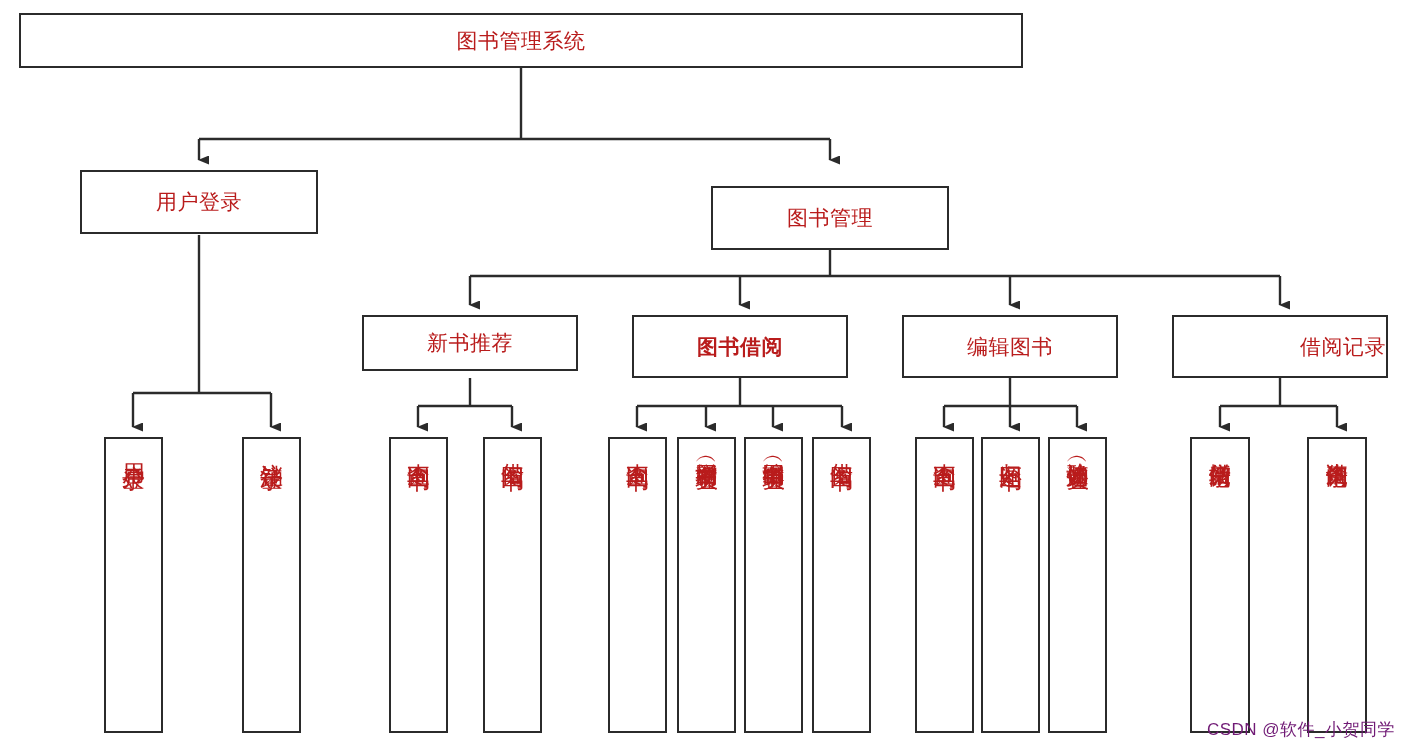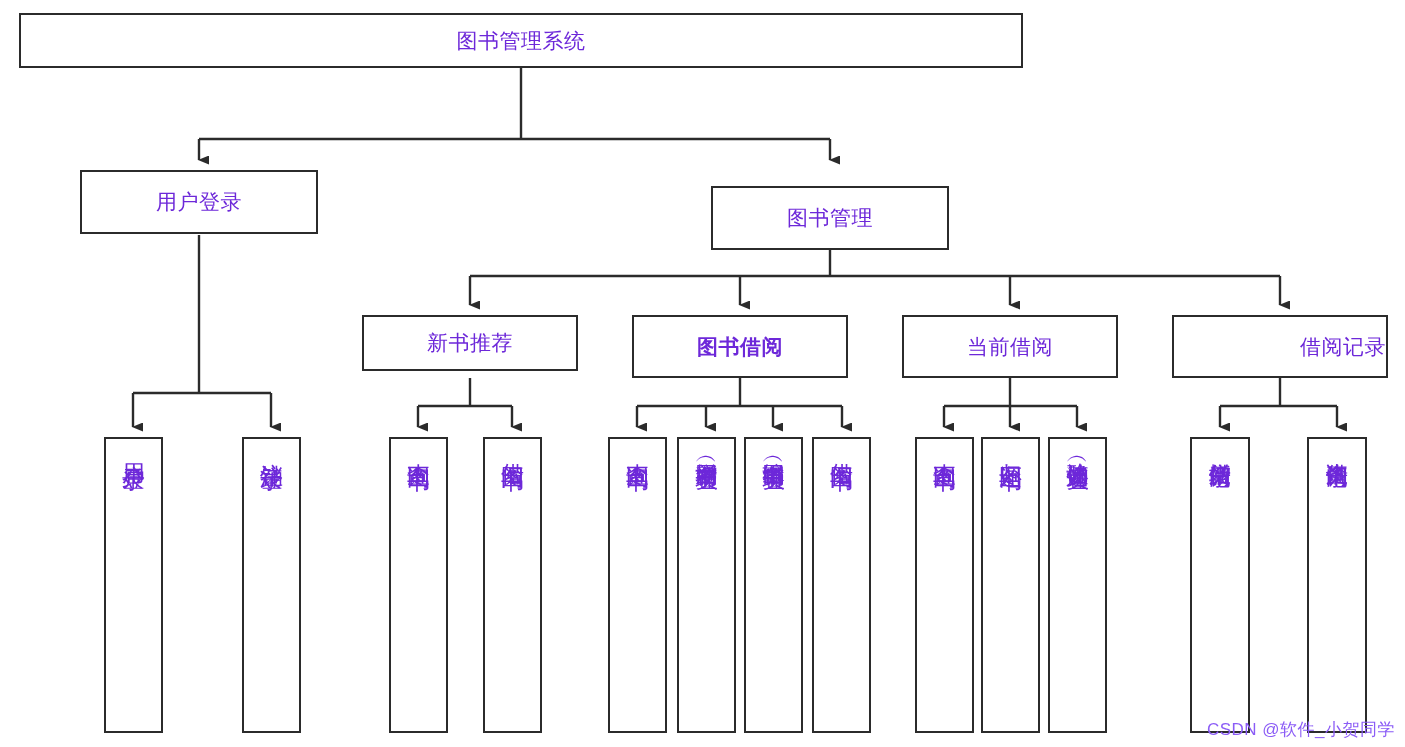--- a/index.html
+++ b/index.html
@@ -25,21 +25,21 @@
     height: 747px;
   }
   .node {
     position: absolute;
     box-sizing: border-box;
     border: 2.2px solid #2b2b2b;
     background: #ffffff;
     display: flex;
     align-items: center;
     justify-content: center;
-    color: #6d28d9;
+    color: #b91c1c;
   }
   .node .label {
     display: block;
     text-align: center;
     line-height: 1.12;
     letter-spacing: 0.5px;
   }
   .node.horiz .label {
     font-size: 21px;
   }
@@ -57,21 +57,21 @@
   }
   .node.vert.small .label {
     font-size: 22px;
     letter-spacing: 1px;
   }
   .watermark {
     position: absolute;
     right: 10px;
     bottom: 6px;
     font-size: 17px;
-    color: #8b5cf6;
+    color: #701a75;
     white-space: nowrap;
     letter-spacing: 0.5px;
   }
 </style>
 </head>
 <body>
 
 <div id="canvas">
 
   <svg class="wires" viewBox="0 0 1405 747" xmlns="http://www.w3.org/2000/svg">
@@ -141,21 +141,21 @@
 
   <div class="node horiz" style="left:362px; top:315px; width:216px; height:56px;">
     <span class="label">新书推荐</span>
   </div>
 
   <div class="node horiz" style="left:632px; top:315px; width:216px; height:63px;font-weight:bold;">
     <span class="label">图书借阅</span>
   </div>
 
   <div class="node horiz" style="left:902px; top:315px; width:216px; height:63px;">
-    <span class="label">当前借阅</span>
+    <span class="label">编辑图书</span>
   </div>
 
   <div class="node horiz" style="left:1172px; top:315px; width:216px; height:63px;justify-content:flex-end;">
     <span class="label">借阅记录</span>
   </div>
 
   <div class="node vert" style="left:104px; top:437px; width:59px; height:296px;">
     <span class="label">用户登录</span>
   </div>
   <div class="node vert" style="left:242px; top:437px; width:59px; height:296px;">

